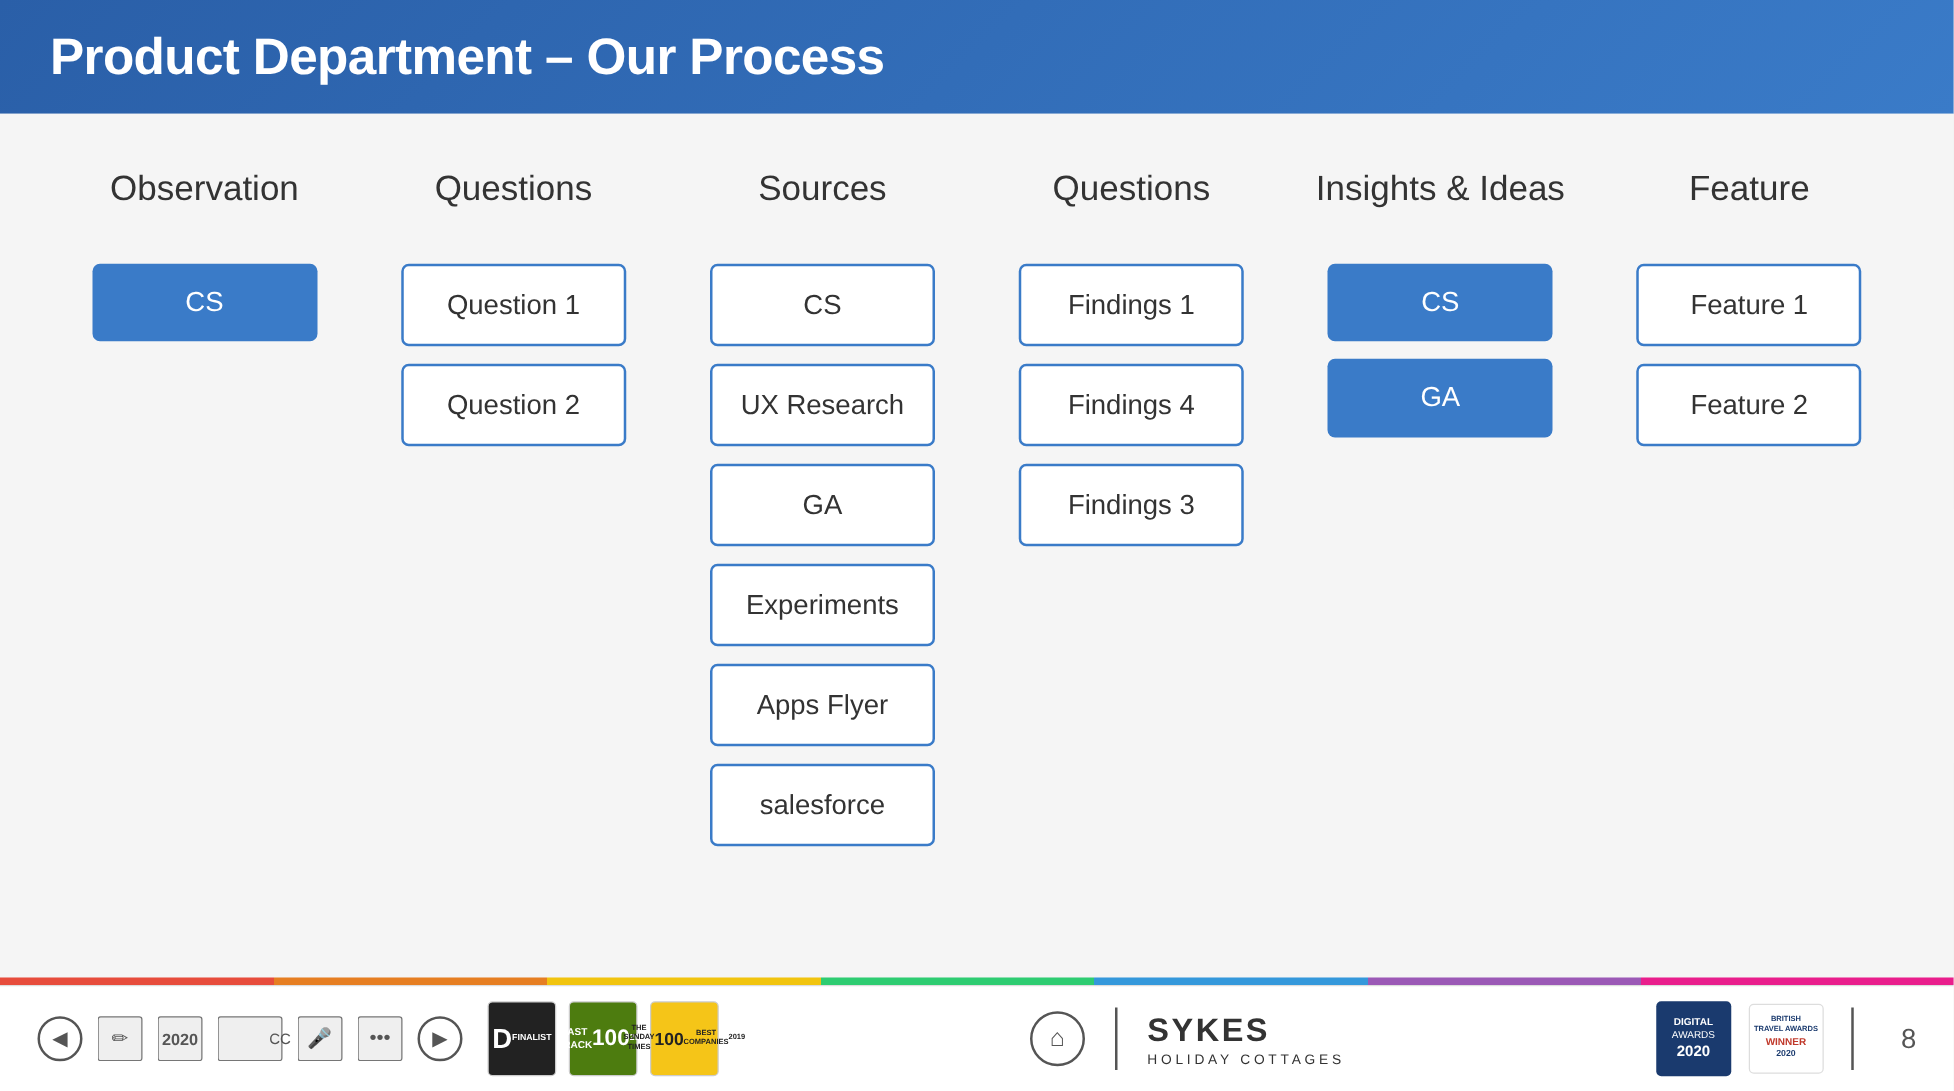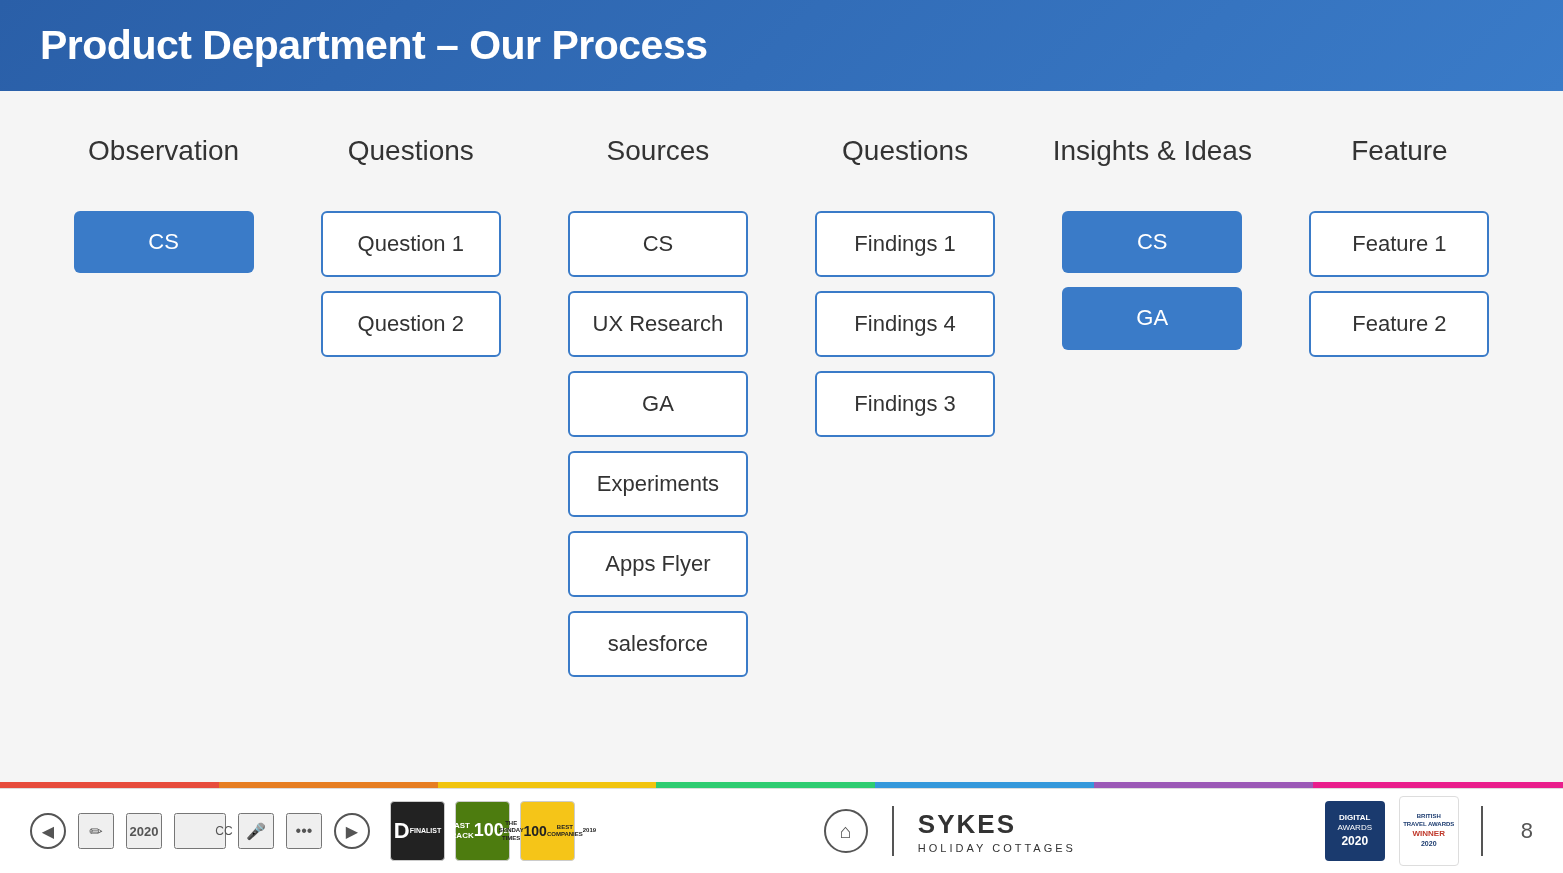--- a/index.html
+++ b/index.html
@@ -239,21 +239,21 @@
       justify-content: center;
       color: white;
       font-size: 7px;
       text-align: center;
       font-weight: 600;
       line-height: 1.3;
     }
 
     .award-badge2 {
       width: 60px;
-      height: 70px;
+      height: 56px;
       background: white;
       border: 1px solid #ddd;
       border-radius: 4px;
       display: flex;
       flex-direction: column;
       align-items: center;
       justify-content: center;
       color: #1a3a6e;
       font-size: 7px;
       text-align: center;

